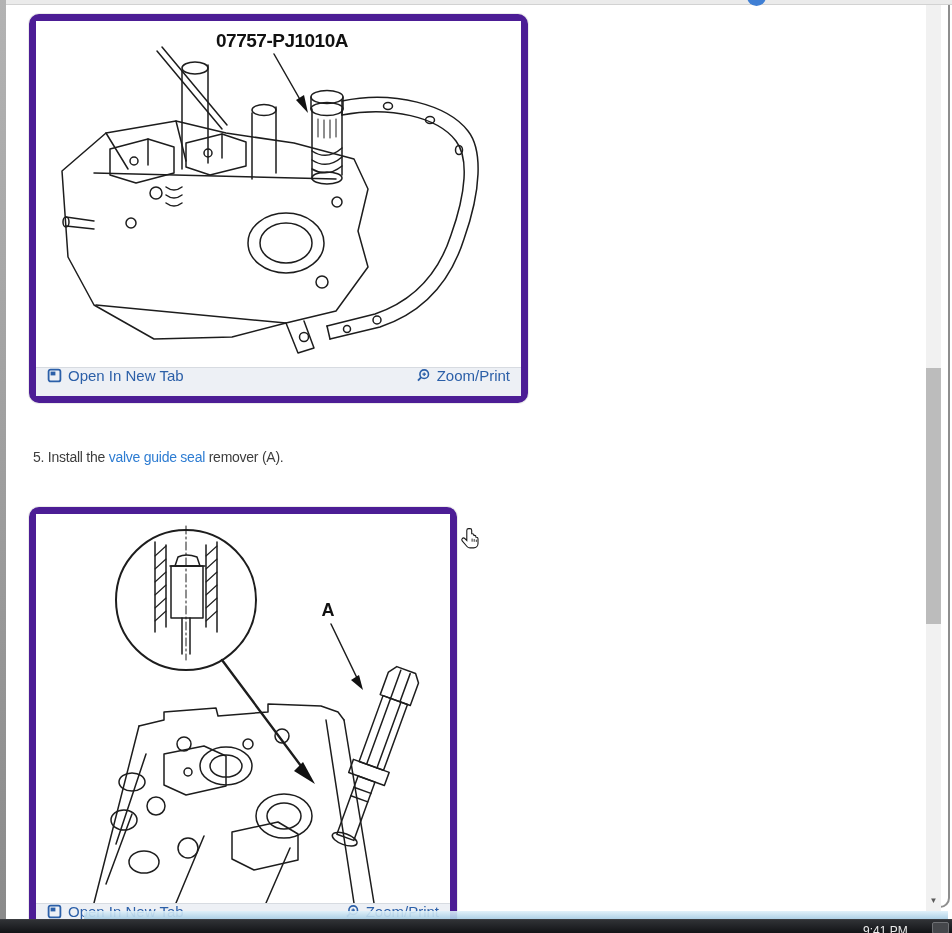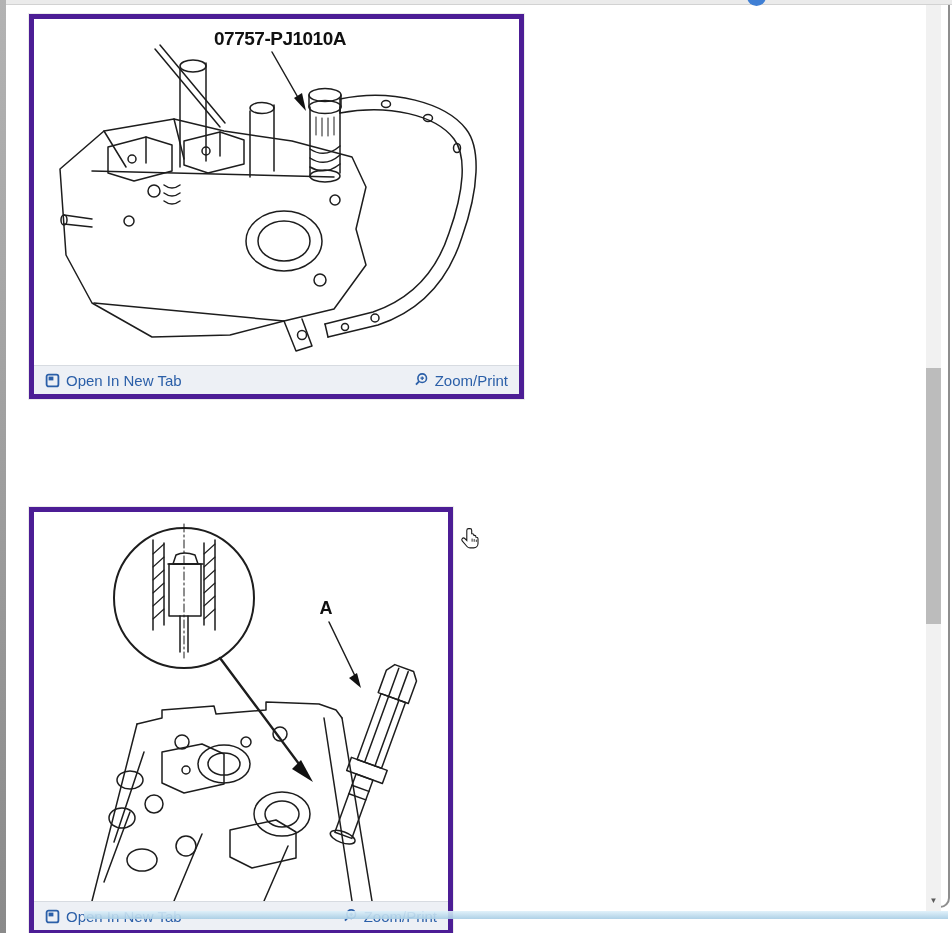--- a/index.html
+++ b/index.html
@@ -15,28 +15,28 @@
   #right-edge-line{position:absolute;left:948px;top:5px;width:2px;height:893px;background:#8e8e8e;}
   #right-edge-corner{position:absolute;left:936px;top:894px;width:12px;height:12px;
                      border-right:2px solid #8e8e8e;border-bottom:2px solid #8e8e8e;
                      border-bottom-right-radius:10px;}
   
   #scroll-track{position:absolute;left:926px;top:5px;width:15px;height:906px;background:#f1f1f1;}
   #scroll-thumb{position:absolute;left:0;top:363px;width:15px;height:256px;background:#bcbcbc;}
   #scroll-down-btn{position:absolute;left:0;bottom:2px;width:15px;height:16px;color:#5a5a5a;
                    font-size:8px;line-height:16px;text-align:center;}
   
-  .figure-card{position:absolute;background:#7f1d1d;border:5px solid #4c1d95;border-radius:0;
+  .figure-card{position:absolute;background:#7f1d1d;border:7px solid #4c1d95;border-radius:10px;
                box-shadow:0 0 0 1px #ececec;}
   #figure-1{left:29px;top:14px;width:485px;height:375px;}
   #figure-2{left:29px;top:507px;width:414px;height:418px;}
   .figure-body{position:absolute;left:0;top:0;right:0;bottom:29px;background:#fff;overflow:hidden;}
   .figure-footer{position:absolute;left:0;right:0;bottom:0;height:29px;background:#edf0f5;
-                 border-top:1px solid #d7dbe1;display:flex;align-items:center;
-                 justify-content:space-between;padding:4px 11px;box-sizing:border-box;}
+                 border-top:1px solid #d7dbe1;display:flex;align-items:flex-end;
+                 justify-content:space-between;padding:12px 11px;box-sizing:border-box;}
   .fig-link{display:flex;align-items:center;gap:6px;color:#2b5fa8;font-size:15px;
             text-decoration:none;cursor:pointer;white-space:nowrap;}
   .fig-link svg{flex:none;}
   
   .step-line{position:absolute;left:33px;width:880px;font-size:14px;letter-spacing:-0.25px;
              color:#3d3d3d;}
   #step-4{top:429px;}
   #step-5{top:449px;}
   .inline-link{color:#2d7cd2;cursor:pointer;}
   
@@ -135,20 +135,21 @@
         <svg width="16" height="16" viewBox="0 0 16 16">
           <circle cx="9.2" cy="6.2" r="4.3" fill="none" stroke="#2b5fa8" stroke-width="1.6"></circle>
           <path d="M9.2 4.4 v3.6 M7.4 6.2 h3.6" stroke="#2b5fa8" stroke-width="1.3" fill="none"></path>
           <line x1="6" y1="9.4" x2="3" y2="12.6" stroke="#2b5fa8" stroke-width="1.8"></line>
         </svg>
         <span>Zoom/Print</span>
       </a>
     </div>
   </div>
 
+  <div id="step-5" class="step-line"><span>5. Install the </span><span class="inline-link">valve guide seal</span><span> remover (A).</span></div>
 
   <div id="figure-2" class="figure-card">
     <div class="figure-body">
       <svg width="412" height="389" viewBox="0 0 412 389">
         <g stroke="#1d1d1d" fill="none" stroke-width="1.5" stroke-linejoin="round" stroke-linecap="round">
 
           <circle cx="150" cy="86" r="70" stroke-width="2"></circle>
           <path d="M119 28 V118 M130 31 V113"></path>
           <path d="M119 42 L130 32 M119 55 L130 45 M119 68 L130 58 M119 81 L130 71 M119 94 L130 84 M119 107 L130 97" stroke-width="1.1"></path>
           <path d="M181 28 V118 M170 31 V113"></path>
@@ -219,20 +220,24 @@
       </a>
     </div>
   </div>
 
   <div id="scroll-track">
     <div id="scroll-thumb"></div>
     <div id="scroll-down-btn">▼</div>
   </div>
 
   <div id="bottom-strip"></div>
+  <div id="taskbar">
+    <div id="taskbar-time">9:41 PM</div>
+    <div id="tray-button"></div>
+  </div>
 
   <div id="cursor">
     <svg width="24" height="28" viewBox="0 0 24 28">
       <path d="M9.6 1.6c-1 0-1.8.8-1.8 1.8v10l-2-1.9c-.7-.7-1.8-.7-2.5 0-.6.7-.7 1.7-.1 2.4l4.8 5.6c.8.9 1.9 1.4 3.1 1.4h3.6c2.4 0 4.3-1.9 4.3-4.3v-4.8c0-.9-.7-1.6-1.6-1.6h-.4v-.2c0-.9-.7-1.6-1.6-1.6h-.5v-.1c0-.9-.7-1.6-1.6-1.6h-.6V3.4c0-1-.8-1.8-1.7-1.8z" fill="#fff" stroke="#1a1a1a" stroke-width="1.1"></path>
       <path d="M13.1 11.6v3.1 M15.2 12.1v2.7 M17.3 12.7v2.2" stroke="#1a1a1a" stroke-width="0.9" fill="none"></path>
     </svg>
   </div>
 
 </div>
 

